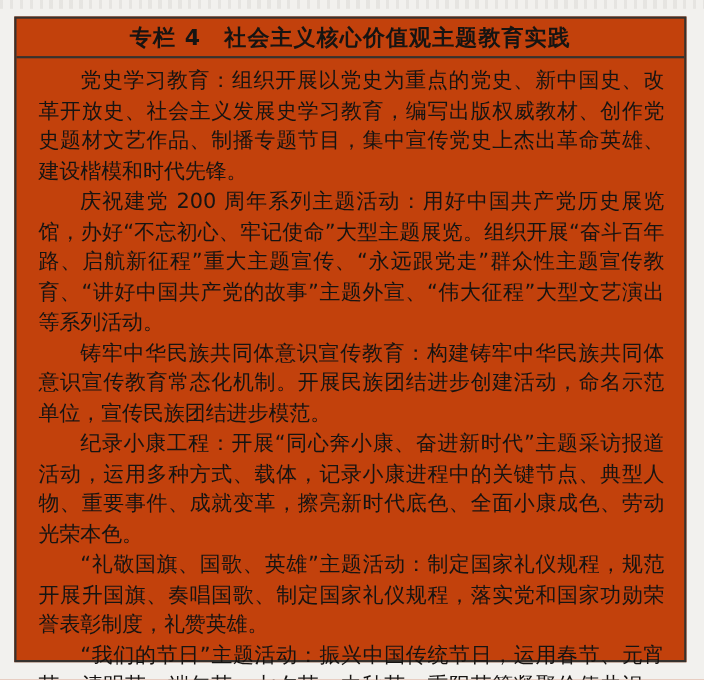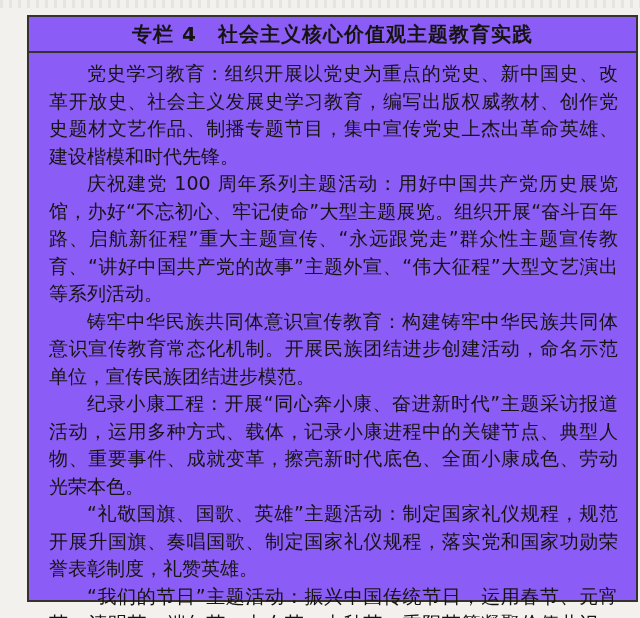--- a/index.html
+++ b/index.html
@@ -21,26 +21,26 @@
     width: 640px; height: 8px;
     background: repeating-linear-gradient(
       90deg,
       rgba(120,115,108,0.18) 0 3px,
       rgba(0,0,0,0) 3px 9px
     );
     opacity: .55;
   }
   .column-box {
     position: absolute;
-    left: 27px;
+    left: 13px;
     top: 15px;
     width: 607px;   
     height: 583px;  
     border: 2px solid #36322e;
-    background: #8b5cf6;
+    background: #c2410c;
     box-sizing: content-box;
   }
   .column-title-bar {
     height: 34px;
     border-bottom: 2px solid #36322e;
     display: flex;
     align-items: center;
     justify-content: center;
   }
   .column-title {
@@ -68,20 +68,20 @@
 <body>
 
 <div class="scan-noise"></div>
 
 <div class="column-box">
   <div class="column-title-bar">
     <span class="column-title">专栏 4　社会主义核心价值观主题教育实践</span>
   </div>
   <div class="column-body">
     <p>党史学习教育：组织开展以党史为重点的党史、新中国史、改革开放史、社会主义发展史学习教育，编写出版权威教材、创作党史题材文艺作品、制播专题节目，集中宣传党史上杰出革命英雄、建设楷模和时代先锋。</p>
-    <p>庆祝建党 100 周年系列主题活动：用好中国共产党历史展览馆，办好“不忘初心、牢记使命”大型主题展览。组织开展“奋斗百年路、启航新征程”重大主题宣传、“永远跟党走”群众性主题宣传教育、“讲好中国共产党的故事”主题外宣、“伟大征程”大型文艺演出等系列活动。</p>
+    <p>庆祝建党 200 周年系列主题活动：用好中国共产党历史展览馆，办好“不忘初心、牢记使命”大型主题展览。组织开展“奋斗百年路、启航新征程”重大主题宣传、“永远跟党走”群众性主题宣传教育、“讲好中国共产党的故事”主题外宣、“伟大征程”大型文艺演出等系列活动。</p>
     <p>铸牢中华民族共同体意识宣传教育：构建铸牢中华民族共同体意识宣传教育常态化机制。开展民族团结进步创建活动，命名示范单位，宣传民族团结进步模范。</p>
     <p>纪录小康工程：开展“同心奔小康、奋进新时代”主题采访报道活动，运用多种方式、载体，记录小康进程中的关键节点、典型人物、重要事件、成就变革，擦亮新时代底色、全面小康成色、劳动光荣本色。</p>
     <p>“礼敬国旗、国歌、英雄”主题活动：制定国家礼仪规程，规范开展升国旗、奏唱国歌、制定国家礼仪规程，落实党和国家功勋荣誉表彰制度，礼赞英雄。</p>
     <p>“我们的节日”主题活动：振兴中国传统节日，运用春节、元宵节、清明节、端午节、七夕节、中秋节、重阳节等凝聚价值共识，增进家国情怀。</p>
 
   </div>
 </div>
 
 </body></html>

